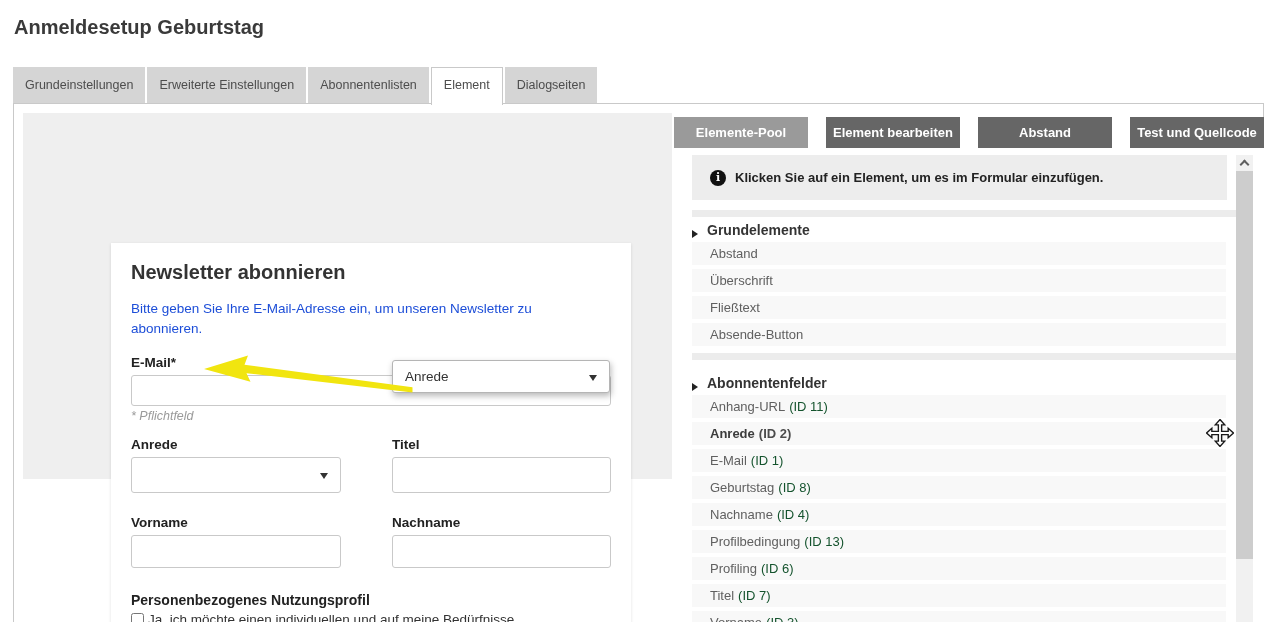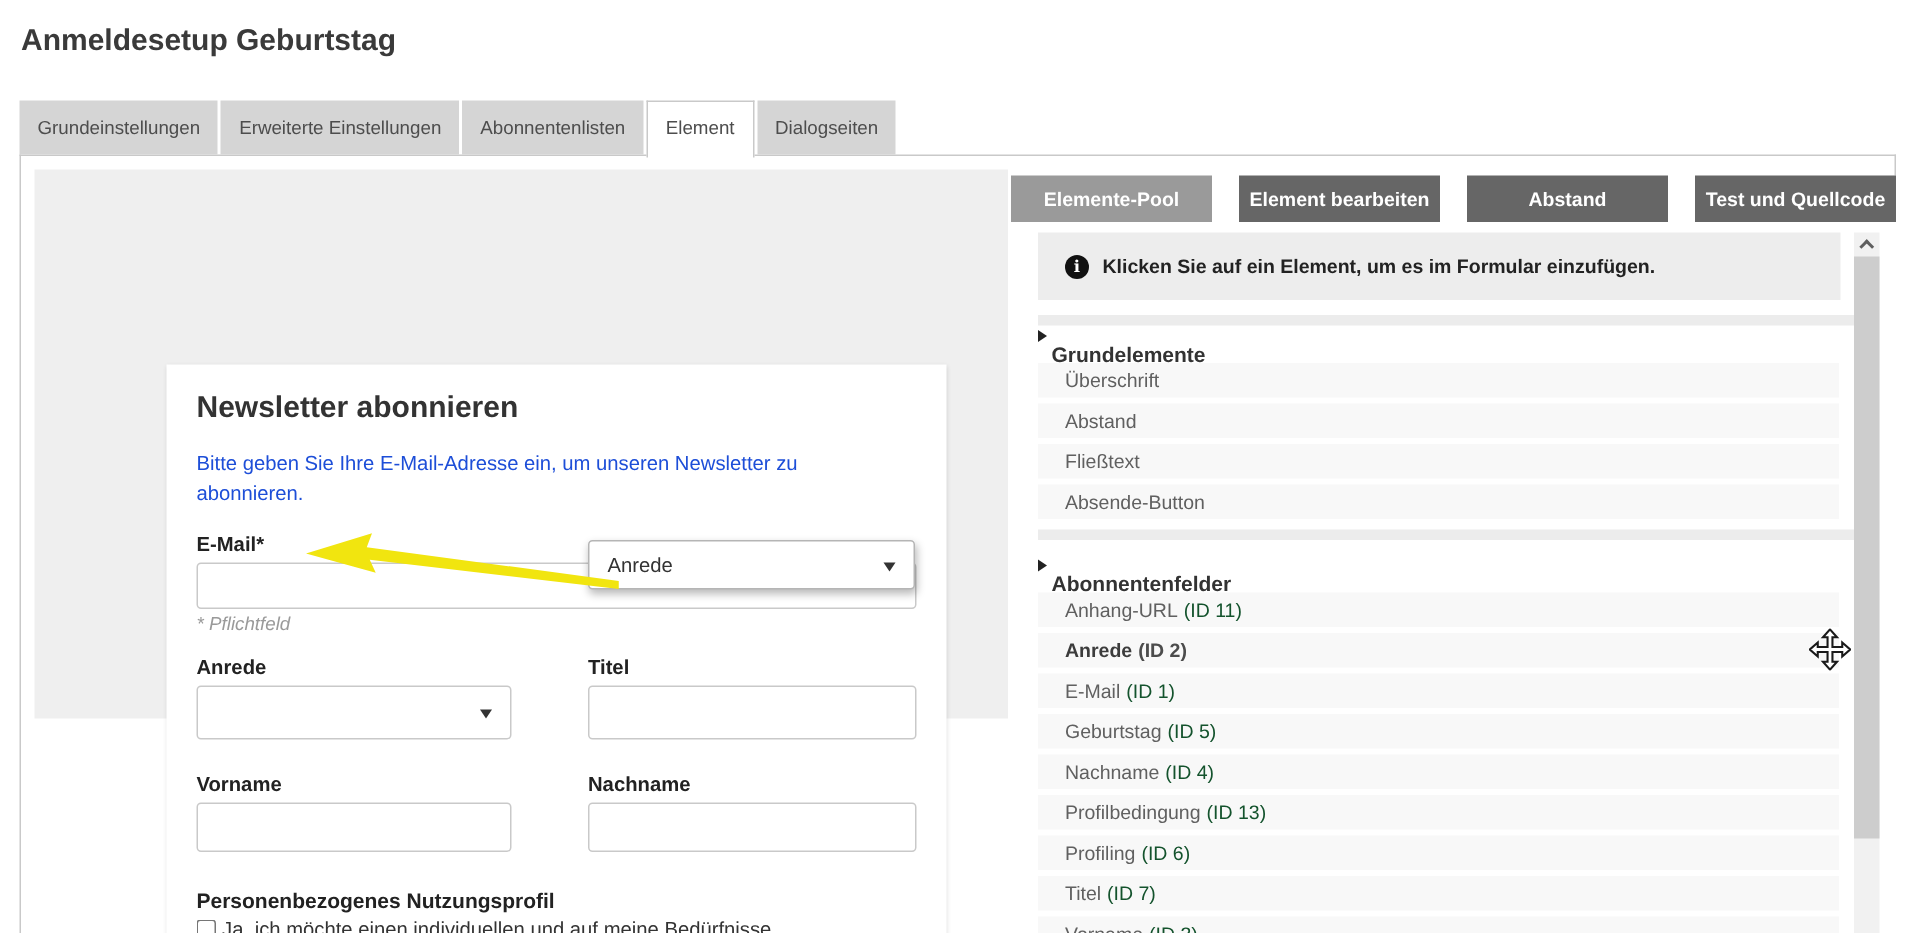--- a/index.html
+++ b/index.html
@@ -54,21 +54,21 @@
           line-height:31px; cursor:pointer; white-space:nowrap; }
   .ptab.active { background:#9a9a9a; }
   .panel-content { position:absolute; left:0; top:31px; right:28px; bottom:0; overflow:hidden; }
   .info-box { margin:7px 0 0 18px; width:535px; height:45px; background:#ededed; display:flex;
               align-items:center; padding-left:18px; }
   .info-icon { width:16px; height:16px; border-radius:50%; background:#111; color:#fff; font-size:11px;
                font-weight:bold; text-align:center; line-height:16px; font-family:"DejaVu Serif", serif; }
   .info-text { margin-left:9px; font-size:13px; font-weight:bold; color:#222; }
   .divider { margin:10px 0 0 18px; width:548px; height:7px; background:#ececec; }
   .divider2 { margin-top:7px; }
-  .sec-head { margin:3px 12px 0 18px; height:18px; display:flex; align-items:flex-start; cursor:pointer;flex-direction:column; }
+  .sec-head { margin:3px 12px 0 18px; height:18px; display:flex; align-items:flex-end; cursor:pointer; }
   .sec-head.second { margin-top:13px; }
   .tri { width:0; height:0; border-top:4.5px solid transparent; border-bottom:4.5px solid transparent;
          border-left:6px solid #222; }
   .sec-title { margin-left:9px; font-size:14px; font-weight:bold; color:#333; }
   .row { margin:4px 0 0 18px; width:534px; height:23px; background:#f8f8f8; line-height:23px;
          padding-left:18px; font-size:13px; color:#606060; cursor:pointer; white-space:nowrap; }
   .row .rid { color:#14532d; margin-left:4px; }
   .row.hl { font-weight:bold; color:#3c3c3c; }
   .row.hl .rid { color:#4c4c4c; }
 
@@ -155,34 +155,34 @@
     <div class="info-box">
       <span class="info-icon">i</span>
       <span class="info-text">Klicken Sie auf ein Element, um es im Formular einzufügen.</span>
     </div>
 
     <div class="divider"></div>
     <div class="sec-head">
       <span class="tri"></span>
       <span class="sec-title">Grundelemente</span>
     </div>
+    <div class="row"><span>Abstand</span></div>
     <div class="row"><span>Überschrift</span></div>
-    <div class="row"><span>Abstand</span></div>
     <div class="row"><span>Fließtext</span></div>
     <div class="row"><span>Absende-Button</span></div>
 
     <div class="divider divider2"></div>
     <div class="sec-head second">
       <span class="tri"></span>
       <span class="sec-title">Abonnentenfelder</span>
     </div>
     <div class="row"><span>Anhang-URL</span><span class="rid">(ID 11)</span></div>
     <div class="row hl"><span>Anrede</span><span class="rid">(ID 2)</span></div>
     <div class="row"><span>E-Mail</span><span class="rid">(ID 1)</span></div>
-    <div class="row"><span>Geburtstag</span><span class="rid">(ID 5)</span></div>
+    <div class="row"><span>Geburtstag</span><span class="rid">(ID 8)</span></div>
     <div class="row"><span>Nachname</span><span class="rid">(ID 4)</span></div>
     <div class="row"><span>Profilbedingung</span><span class="rid">(ID 13)</span></div>
     <div class="row"><span>Profiling</span><span class="rid">(ID 6)</span></div>
     <div class="row"><span>Titel</span><span class="rid">(ID 7)</span></div>
     <div class="row"><span>Vorname</span><span class="rid">(ID 3)</span></div>
   </div>
 
   <div class="pscroll">
     <div class="scroll-up">
         <span class="chev"></span>

